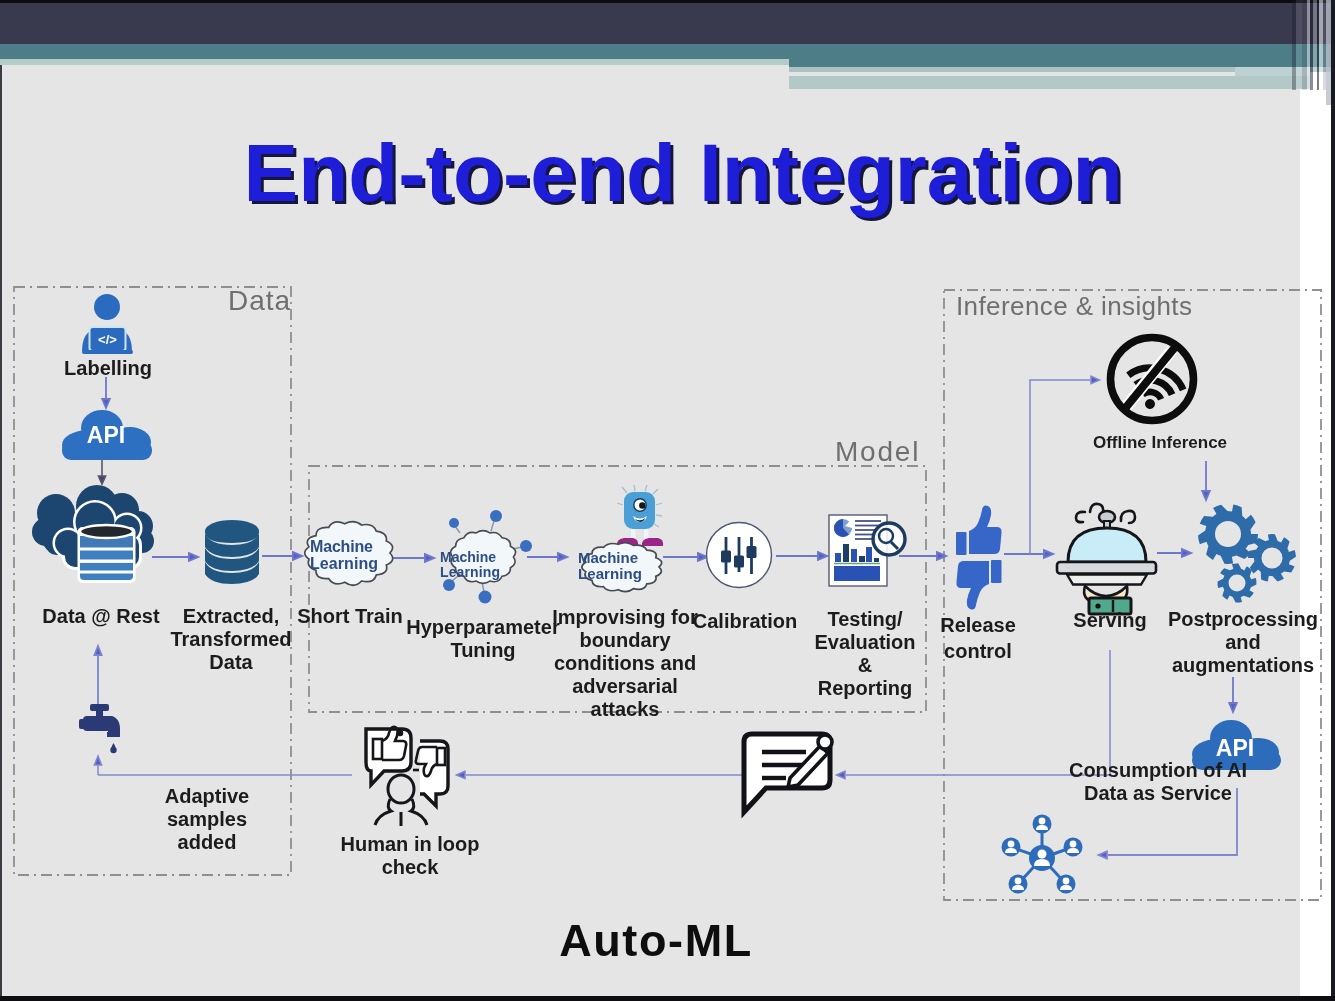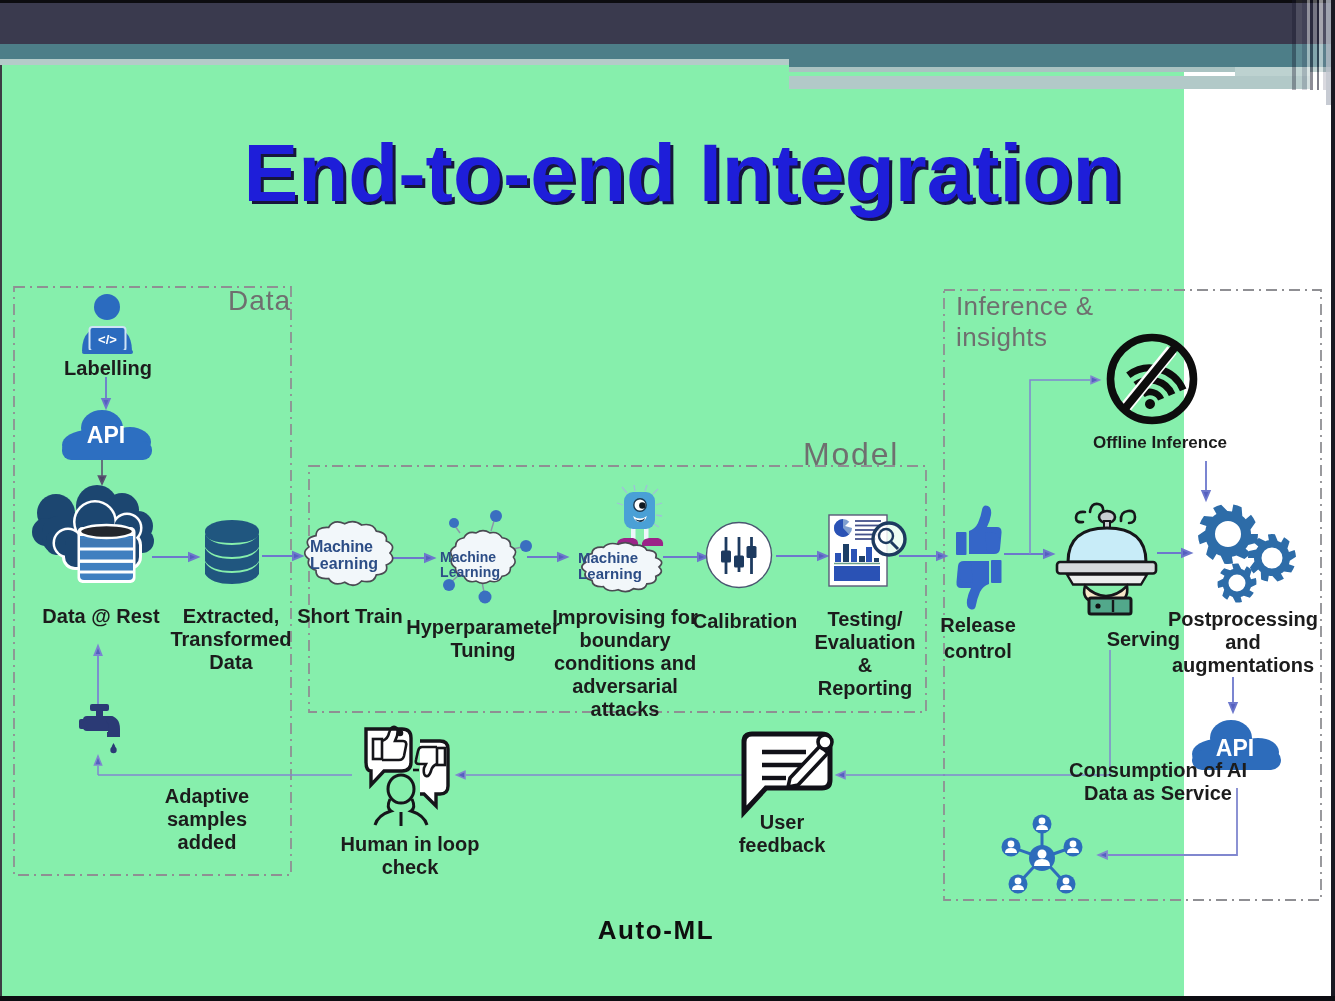--- a/index.html
+++ b/index.html
@@ -1,17 +1,17 @@
 <!DOCTYPE html>
 <html><head>
 <meta charset="utf-8">
 <style>
 html,body{margin:0;padding:0;}
 body{width:1335px;height:1001px;overflow:hidden;background:#fff;font-family:"Liberation Sans",sans-serif;}
-#page{position:relative;width:1184px;height:1001px;background:#86efac;}
+#page{position:relative;width:1300px;height:1001px;background:#e5e5e5;}
 .abs{position:absolute;}
 .lbl{position:absolute;color:#1c1c1c;font-weight:bold;font-size:20px;line-height:23px;text-align:center;white-space:pre-line;}
 .hdr{position:absolute;color:#6f6f6f;font-size:27px;letter-spacing:1px;}
 </style>
 </head>
 <body>
 <div id="page">
 
   <div class="abs" style="left:0;top:0;width:1335px;height:3px;background:#0c0c10;"></div>
   <div class="abs" style="left:0;top:3px;width:1335px;height:41px;background:#3a3a4e;"></div>
@@ -33,21 +33,21 @@
   <div class="abs" style="left:1323px;top:0;width:3px;height:90px;background:rgba(130,130,150,0.30);"></div>
   <div class="abs" style="left:1326px;top:0;width:6px;height:105px;background:rgba(185,190,200,0.8);"></div>
 
   <div class="abs" style="left:0;top:65px;width:2px;height:932px;background:#3c3c44;"></div>
   <div class="abs" style="left:1331px;top:0;width:4px;height:1001px;background:#191922;"></div>
   <div class="abs" style="left:0;top:996px;width:1335px;height:5px;background:#0d0d12;"></div>
 
   <div class="abs" style="left:0;top:126px;width:1366px;text-align:center;font-size:82px;font-weight:bold;color:#1e1ed9;text-shadow:3px 3px 0 #16163c;letter-spacing:0px;">End-to-end Integration</div>
 
   <div class="hdr" style="left:228px;top:285px;font-size:28px;">Data</div>
-  <div class="hdr" style="left:803px;top:436px;font-size:32px;letter-spacing:1.8px;">Model</div>
+  <div class="hdr" style="left:835px;top:436px;font-size:28px;letter-spacing:1.8px;">Model</div>
   <div class="hdr" style="left:956px;top:291px;font-size:26px;letter-spacing:0.4px;">Inference &amp; insights</div>
 
   <svg class="abs" style="left:0;top:0;" width="1335" height="1001" viewBox="0 0 1335 1001">
 
     <rect x="14" y="287" width="277" height="588" fill="none" stroke="#8f8f93" stroke-width="1.8" stroke-dasharray="11 5 2 5"></rect>
     <rect x="309" y="466" width="617" height="246" fill="none" stroke="#8f8f93" stroke-width="1.8" stroke-dasharray="11 5 2 5"></rect>
     <rect x="944" y="290" width="377" height="610" fill="none" stroke="#8f8f93" stroke-width="1.8" stroke-dasharray="11 5 2 5"></rect>
 
     <g stroke="#6d78cc" stroke-width="2" fill="#5560c0">
       <line x1="152" y1="557" x2="188" y2="557"></line>
@@ -401,28 +401,26 @@
 boundary
 conditions and
 adversarial attacks</div>
   <div class="lbl" style="left:675px;top:610px;width:140px;">Calibration</div>
   <div class="lbl" style="left:795px;top:608px;width:140px;">Testing/
 Evaluation
 &amp;
 Reporting</div>
   <div class="lbl" style="left:908px;top:612px;width:140px;line-height:26px;">Release
 control</div>
-  <div class="lbl" style="left:1040px;top:628px;width:140px;text-align:right;">Serving</div>
+  <div class="lbl" style="left:1040px;top:609px;width:140px;">Serving</div>
   <div class="lbl" style="left:1163px;top:608px;width:160px;">Postprocessing
 and
 augmentations</div>
   <div class="lbl" style="left:1080px;top:431px;width:160px;font-size:17px;">Offline Inference</div>
   <div class="lbl" style="left:1068px;top:759px;width:180px;">Consumption of AI
 Data as Service</div>
-  <div class="lbl" style="left:712px;top:811px;width:140px;">User
-feedback</div>
   <div class="lbl" style="left:330px;top:833px;width:160px;">Human in loop
 check</div>
   <div class="lbl" style="left:137px;top:785px;width:140px;">Adaptive
 samples
 added</div>
-  <div class="abs" style="left:0;top:915px;width:1312px;text-align:center;font-size:26px;font-weight:bold;color:#0e0e0e;letter-spacing:1.6px;">Auto-ML</div>
+  <div class="abs" style="left:0;top:915px;width:1312px;text-align:center;font-size:45px;font-weight:bold;color:#0e0e0e;letter-spacing:1.6px;">Auto-ML</div>
 </div>
 
 </body></html>

